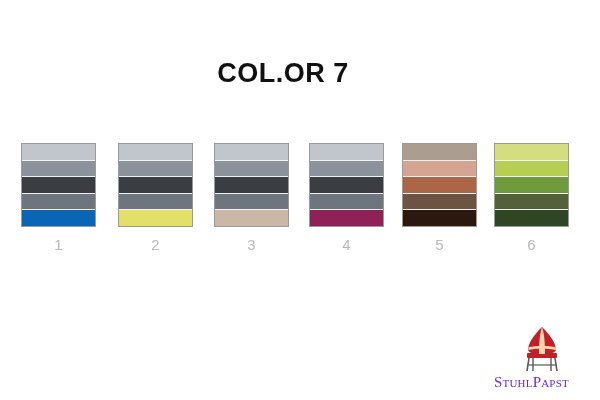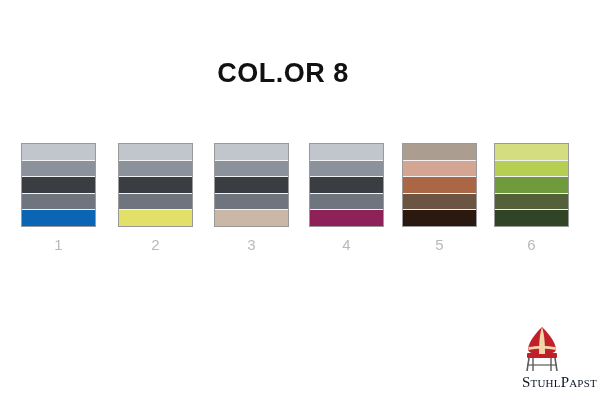--- a/index.html
+++ b/index.html
@@ -97,32 +97,31 @@
   }
 
   .logo-text {
     margin-top: 1px;
     text-align: left;
     padding-left: 2px;
     font-family: "Liberation Serif", serif;
     font-size: 15px;
     font-variant: small-caps;
     letter-spacing: 0.2px;
-    color: #0f172a;
+    color: #6d28d9;
     line-height: 17px;
     white-space: pre;
-    margin-left: 28px;
   }
 </style>
 </head>
 <body>
 
 <div id="page">
 
-  <div class="title">COL.OR 8</div>
+  <div class="title">COL.OR 7</div>
 
   <div class="swatch-row">
 
     <div class="swatch-group" style="left:0px;">
       <div class="swatch">
         <div class="band" style="background: rgb(192, 198, 203);"></div>
         <div class="band" style="background: rgb(140, 146, 155);"></div>
         <div class="band" style="background: rgb(58, 62, 66);"></div>
         <div class="band" style="background: rgb(110, 117, 127);"></div>
         <div class="band" style="background: rgb(10, 102, 180);"></div>

